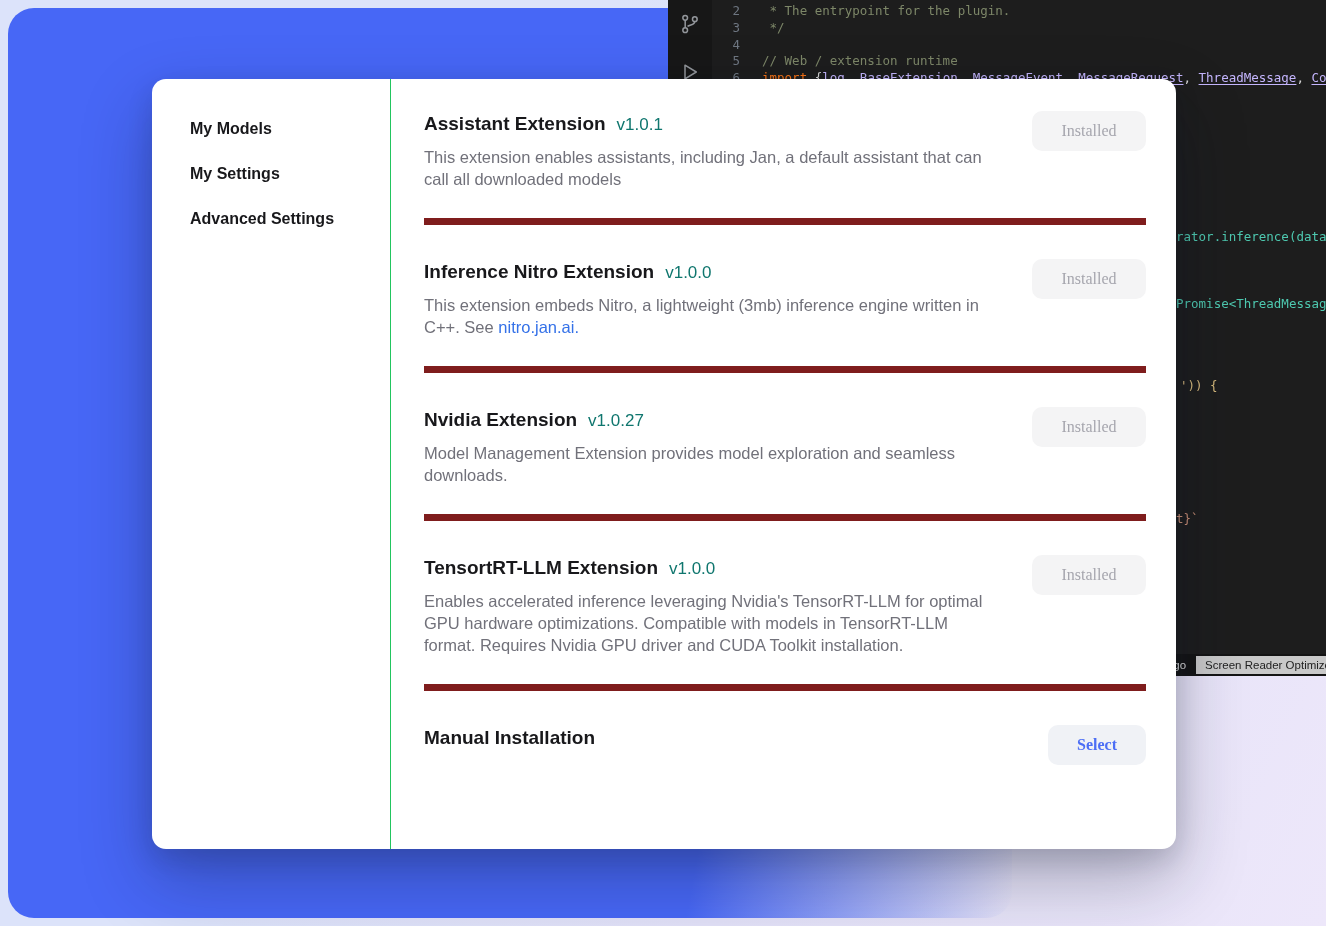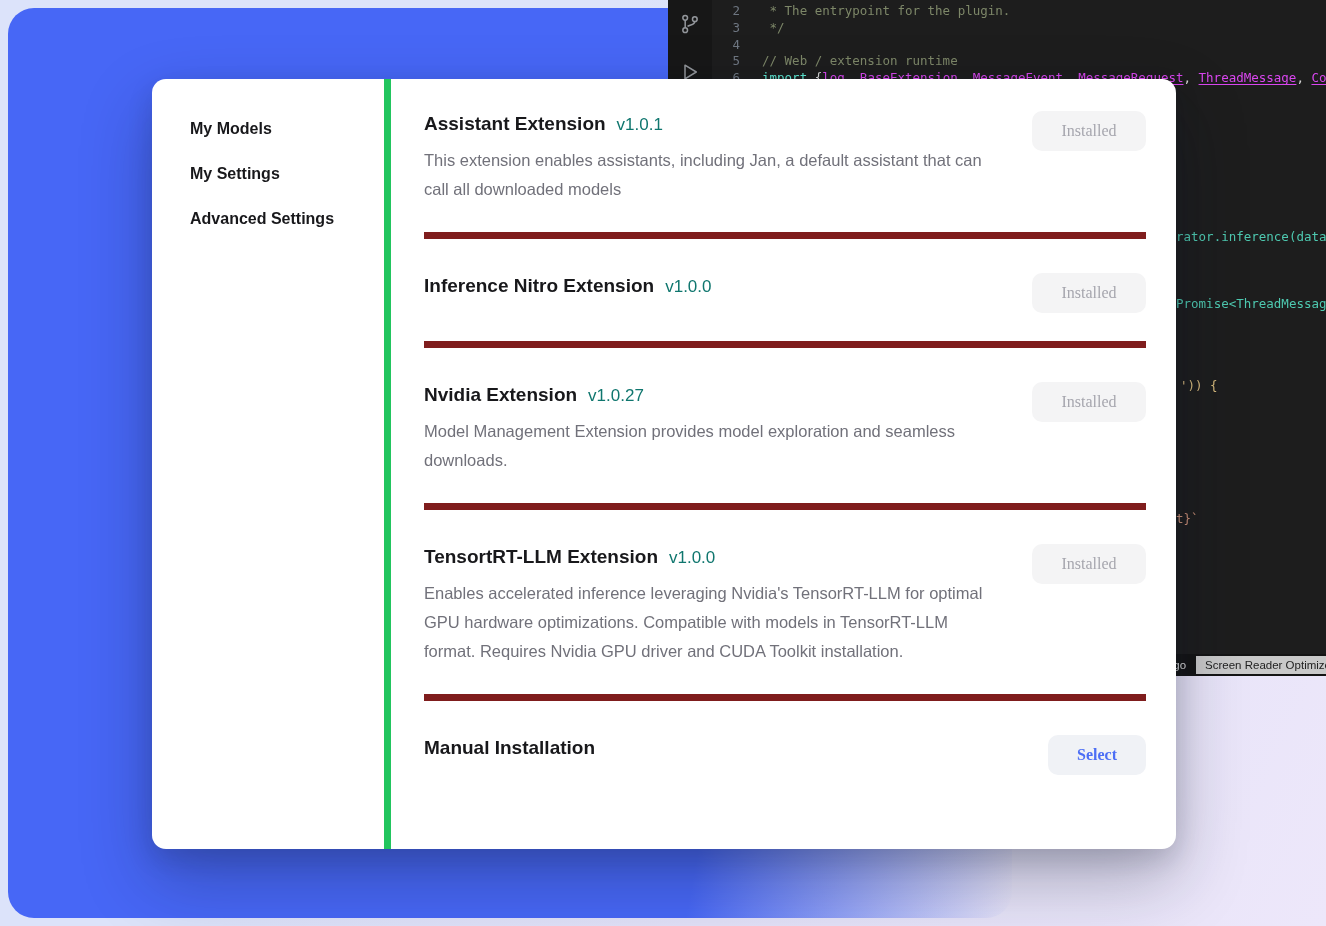--- a/index.html
+++ b/index.html
@@ -29,23 +29,23 @@
   }
   .activity .abtn { width:24px; height:24px; display:flex; align-items:center; justify-content:center; opacity:.85; cursor:pointer; }
   .code-area {
     position:absolute; left:58px; top:3px; display:flex; gap:22px;
     font-family:"DejaVu Sans Mono", monospace; font-size:12.5px; line-height:16.8px;
   }
   .gutter { color:#6e7681; text-align:right; min-width:14px; }
   .gl { height:16.8px; }
   .code-line { white-space:pre; min-height:16.8px; }
   .tok-comment { color:#7d8768; }
-  .tok-keyword { color:#5eead4; }
+  .tok-keyword { color:#f97316; }
   .tok-plain   { color:#d4d4d4; }
-  .tok-entity  { color:#d946ef; text-decoration:underline; text-underline-offset:2px; }
+  .tok-entity  { color:#c4b5fd; text-decoration:underline; text-underline-offset:2px; }
   .tok-teal    { color:#4ec9b0; }
   .tok-string  { color:#ce9178; }
   .tok-string2 { color:#d7ba7d; }
   .frag {
     position:absolute; font-family:"DejaVu Sans Mono", monospace;
     font-size:12.5px; white-space:pre;
   }
   .f0 { left:508px; top:229px; }
   .f1 { left:508px; top:296px; }
   .f2 { left:512px; top:378px; }
@@ -61,21 +61,21 @@
     margin-right:-14px; font-size:11.5px;
   }
 
   
   .modal {
     position:absolute; left:152px; top:79px; width:1024px; height:770px;
     background:#ffffff; border-radius:14px; display:flex; overflow:hidden;
     box-shadow: 0 30px 70px rgba(15,23,42,.30), 0 10px 26px rgba(15,23,42,.14);
   }
   .sidebar {
-    width:239px; flex-shrink:0; border-right:7px solid #22c55e;
+    width:239px; flex-shrink:0; border-right:1px solid #22c55e;
     padding:30px 16px 0 18px;
   }
   .side-item {
     padding:11px 20px; border-radius:10px; margin-bottom:5px;
     font-size:16px; font-weight:700; color:#18181b; cursor:pointer;
   }
   .side-item.active { background:#f4f4f5; }
 
   .content { flex:1; padding:34px 30px 22px 33px; }
   .row {
@@ -83,21 +83,21 @@
     padding:36px 0 28px; border-bottom:7px solid #7f1d1d;
   }
   .row:first-child { padding-top:0; }
   .row:last-child { border-bottom:none; padding-bottom:0; }
   .row-text { max-width:575px; }
   .ext-title {
     display:flex; align-items:baseline; gap:11px;
     font-size:19px; font-weight:700; color:#18181b;
   }
   .ext-ver { font-weight:400; font-size:17px; color:#0f766e; }
-  .desc { margin-top:11px; font-size:16.5px; line-height:29px; color:#71717a; }
+  .desc { margin-top:11px; font-size:16.5px; line-height:22px; color:#71717a; }
   .link { color:#3471e8; text-decoration:none; cursor:pointer; }
   .btn {
     border:none; border-radius:10px; background:#f4f4f5;
     font-family:Liberation Serif, serif; font-size:16px;
     padding:11px 21px; cursor:pointer; margin-top:-2px; flex-shrink:0;
   }
   .btn.installed { color:#a6a6ae; font-weight:500; min-width:114px; }
   .btn.select { color:#4c6ef5; font-weight:700; background:#f0f2f6; padding:11px 29px; }
 </style>
 </head>
@@ -170,20 +170,23 @@
       </div>
       <button class="btn installed">Installed</button>
     </section>
 
     <section class="row">
       <div class="row-text">
         <div class="ext-title">
           <span>Inference Nitro Extension</span>
           <span class="ext-ver">v1.0.0</span>
         </div>
+        <div class="desc">
+          <span>This extension embeds Nitro, a lightweight (3mb) inference engine written in C++. See </span><a class="link">nitro.jan.ai.</a>
+        </div>
       </div>
       <button class="btn installed">Installed</button>
     </section>
 
     <section class="row">
       <div class="row-text">
         <div class="ext-title">
           <span>Nvidia Extension</span>
           <span class="ext-ver">v1.0.27</span>
         </div>

